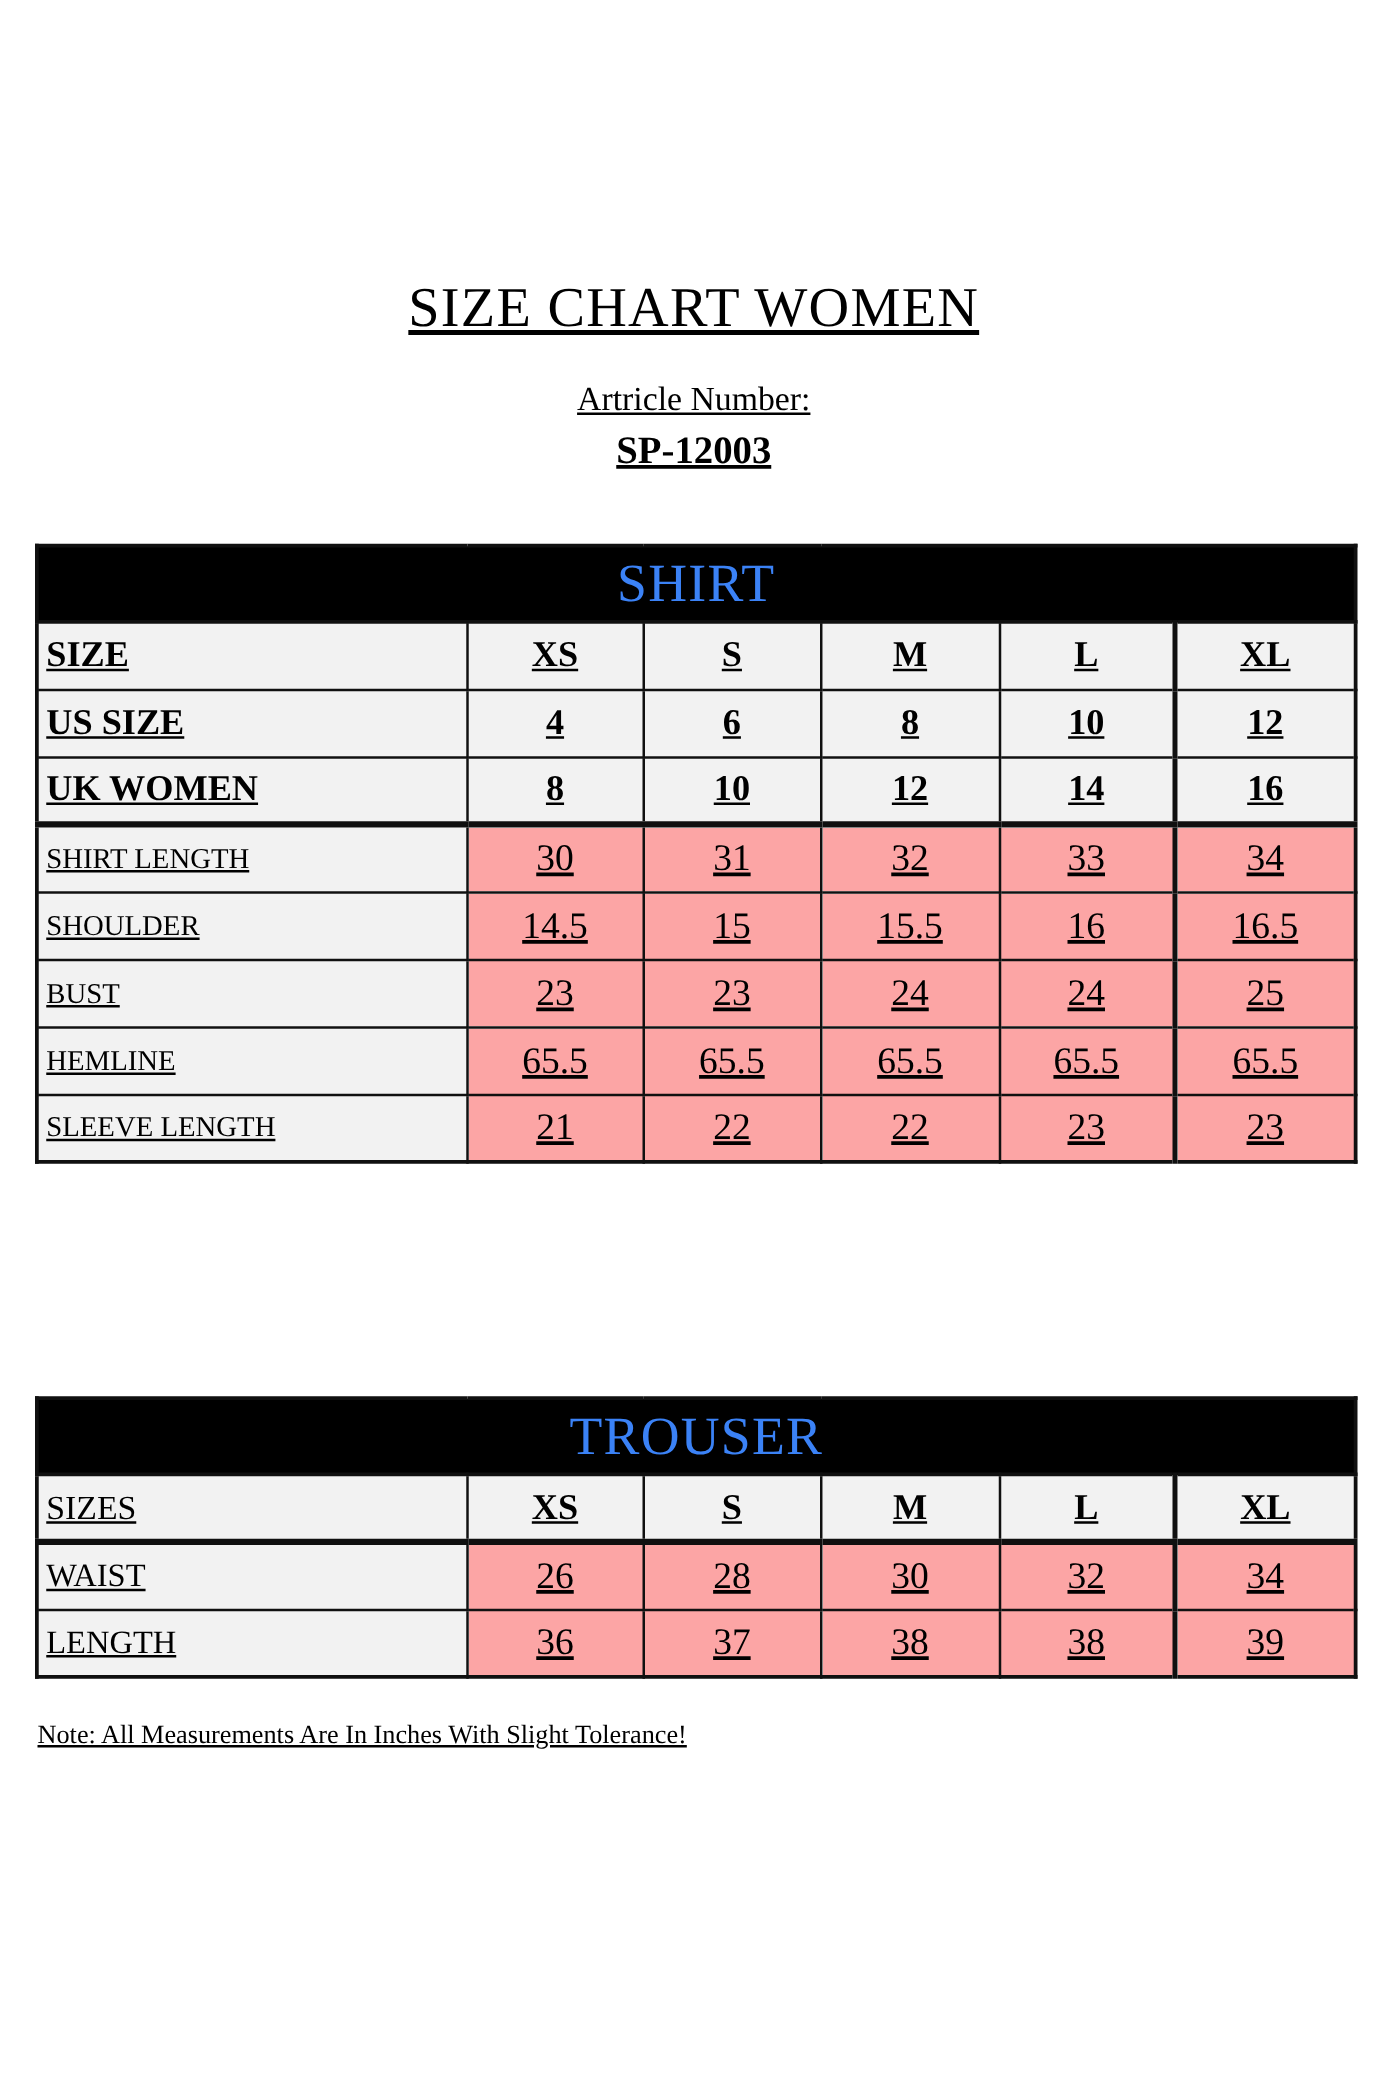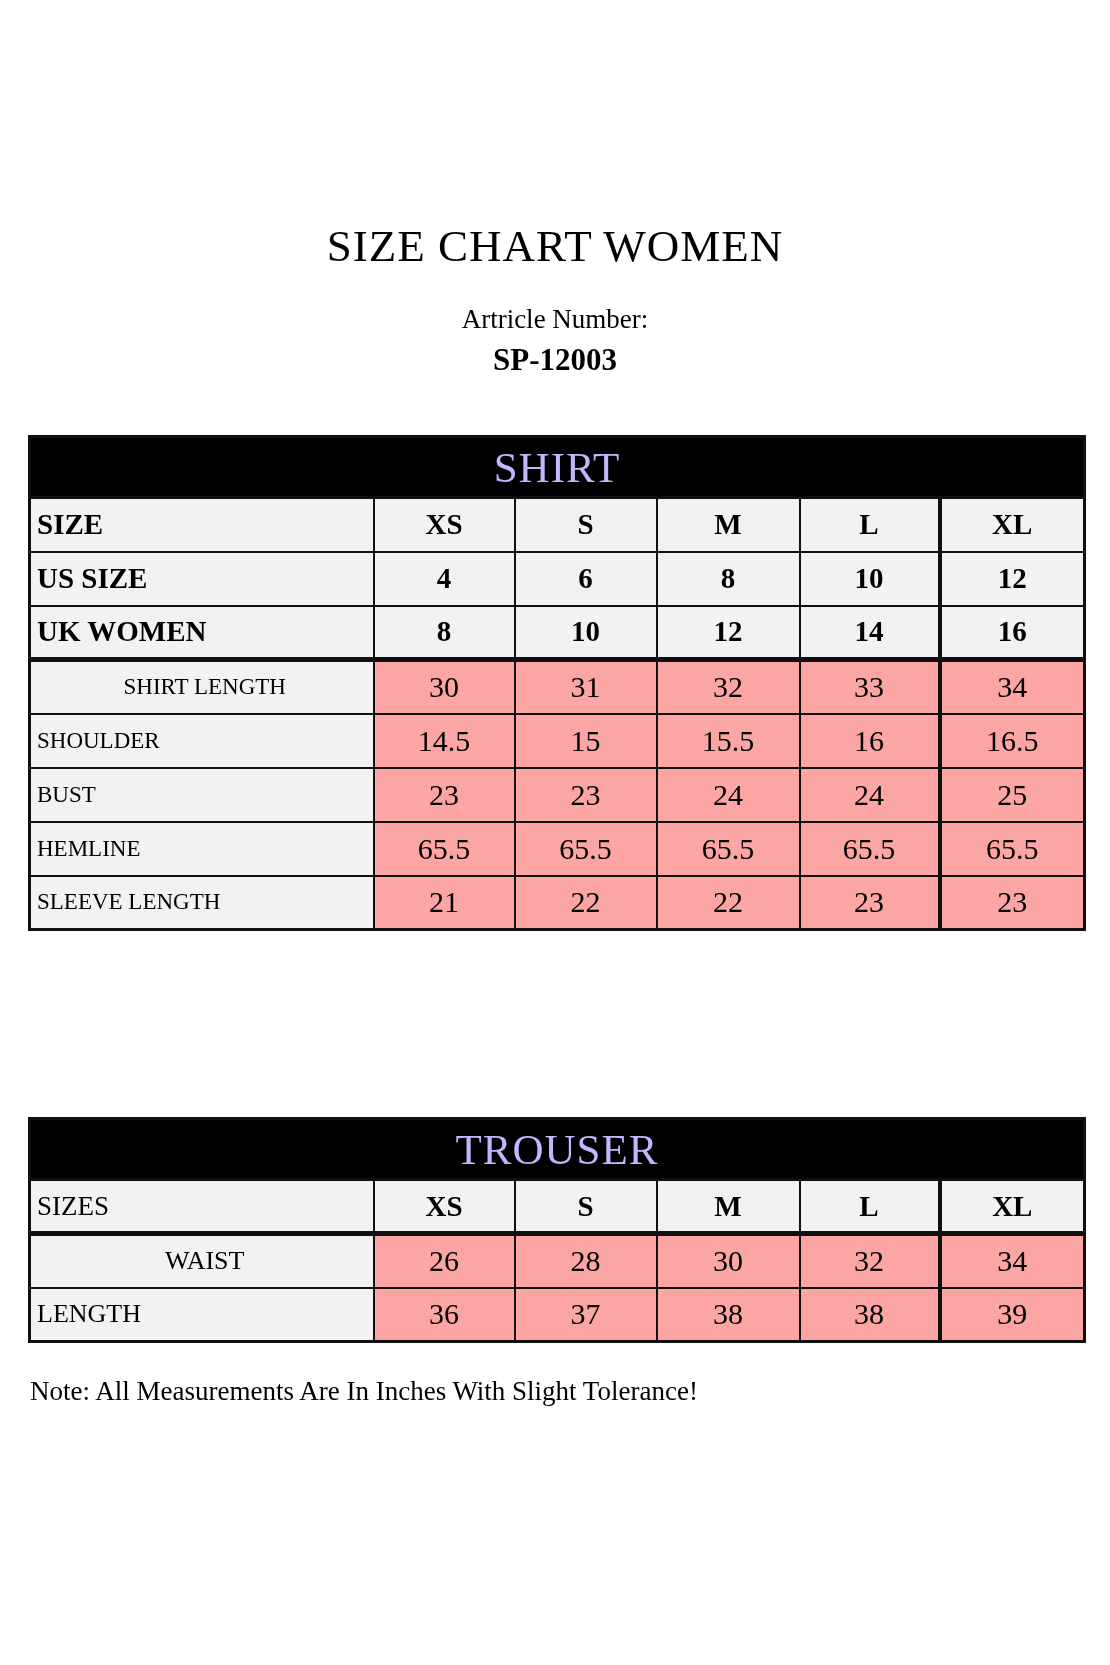--- a/index.html
+++ b/index.html
@@ -4,21 +4,21 @@
 <style>
   * { margin:0; padding:0; box-sizing:border-box; }
   html,body { background:#ffffff; }
   body {
     width:1110px; height:1665px;
     font-family:"Liberation Serif","DejaVu Serif",serif;
     color:#000;
     position:relative;
     overflow:hidden;
   }
-  .page { position:relative; width:1110px; height:1309px; }
+  .page { position:relative; width:1110px; height:1309px;text-decoration:underline; }
 
   .doc-title {
     padding-top:222px;
     text-align:center;
     font-size:45px;
     font-weight:normal;
     letter-spacing:1px;
     line-height:1.1;
   }
   .article-label {
@@ -40,21 +40,21 @@
     width:1055px;
     border-collapse:collapse;
     table-layout:fixed;
     border:3px solid #101010;
   }
   table.shirt-table { margin-top:58px; }
   table.trouser-table { margin-top:186px; }
 
   th.band {
     background:#000000;
-    color:#c4b5fd;
+    color:#3b82f6;
     font-weight:normal;
     font-size:43px;
     height:61px;
     text-align:center;
     vertical-align:middle;
     border:3px solid #101010;
     letter-spacing:1px;
   }
 
   td {
@@ -69,27 +69,27 @@
 
   tr.size-row td { background:#f2f2f2; }
   tr.size-row td.lbl { font-weight:bold; font-size:29px; }
   tr.size-row td.val { font-weight:bold; font-size:29px; }
   tr.size-row.label-regular td.lbl { font-weight:normal; font-size:27px; }
 
   tr.meas-row td.lbl { font-weight:normal; font-size:23px; background:#f2f2f2; }
   tr.meas-row td.val { font-weight:normal; font-size:30px; background:#fca5a5; }
   table.trouser-table tr.meas-row td.lbl { font-size:26px; }
 
-  tr.sep-top td { border-top:5px solid #101010;text-align:center; }
+  tr.sep-top td { border-top:5px solid #101010; }
   td.xl-col { border-left:4px solid #101010; }
 
   .note {
     margin-top:32px;
     margin-left:30px;
-    font-size:27px;
+    font-size:21px;
     line-height:1.2;
   }
 </style>
 </head>
 <body>
 
 <div class="page">
 
   <h1 class="doc-title">SIZE CHART WOMEN</h1>
   <div class="article-label">Artricle Number:</div>

